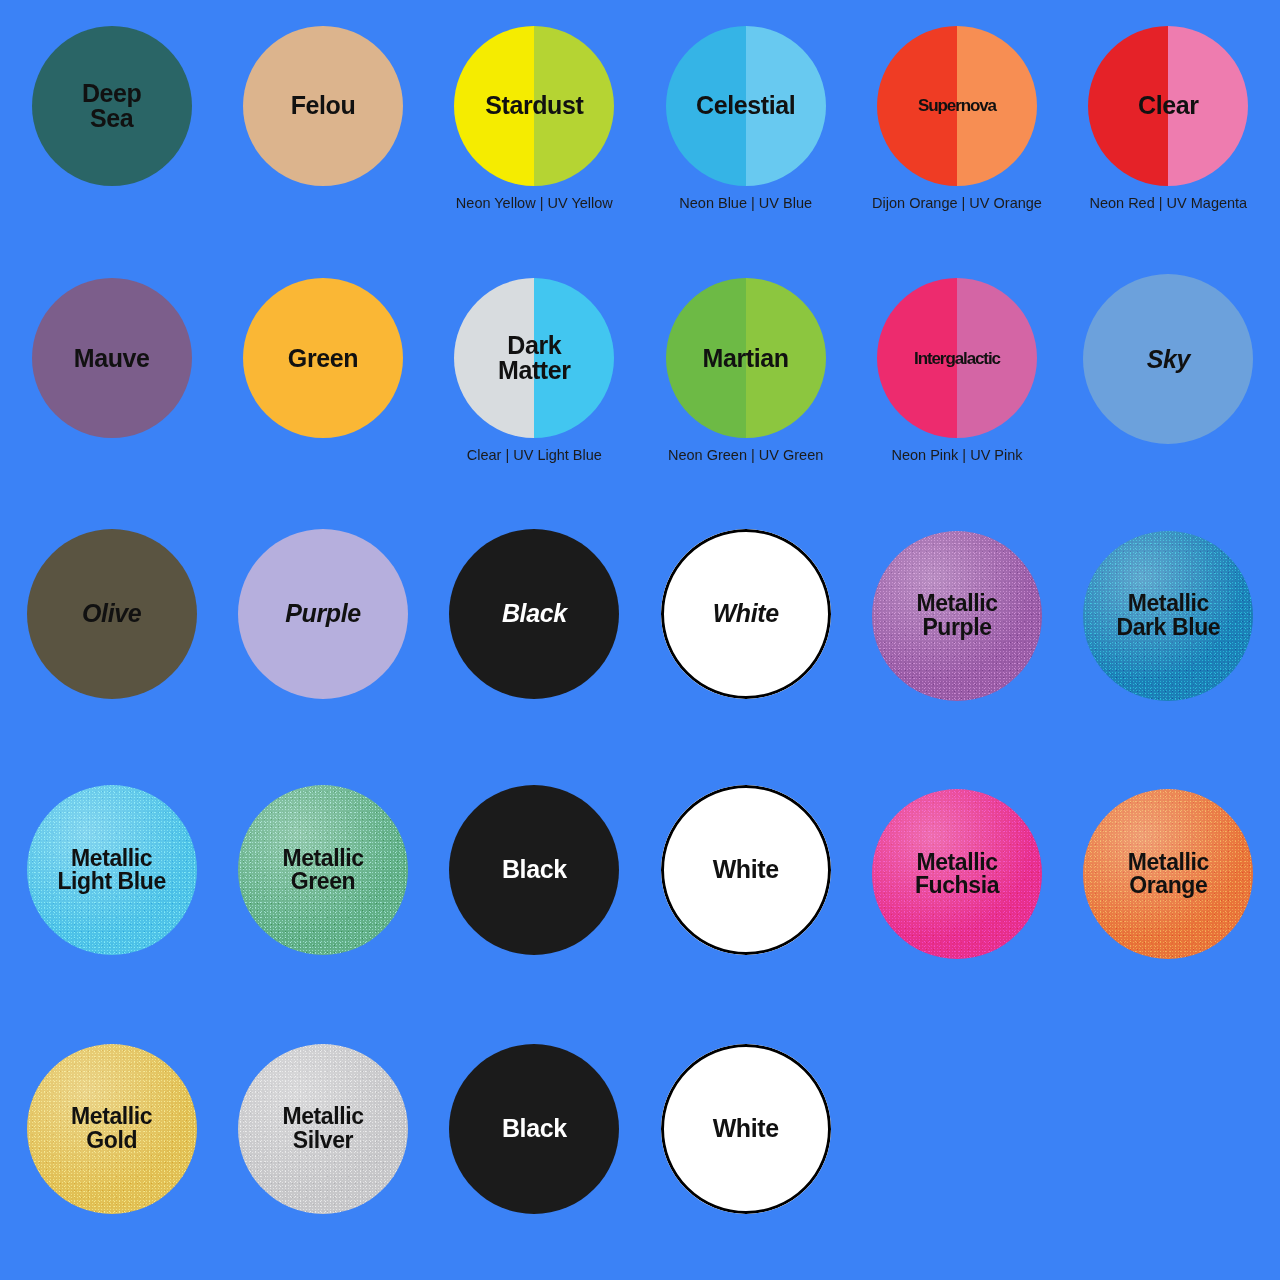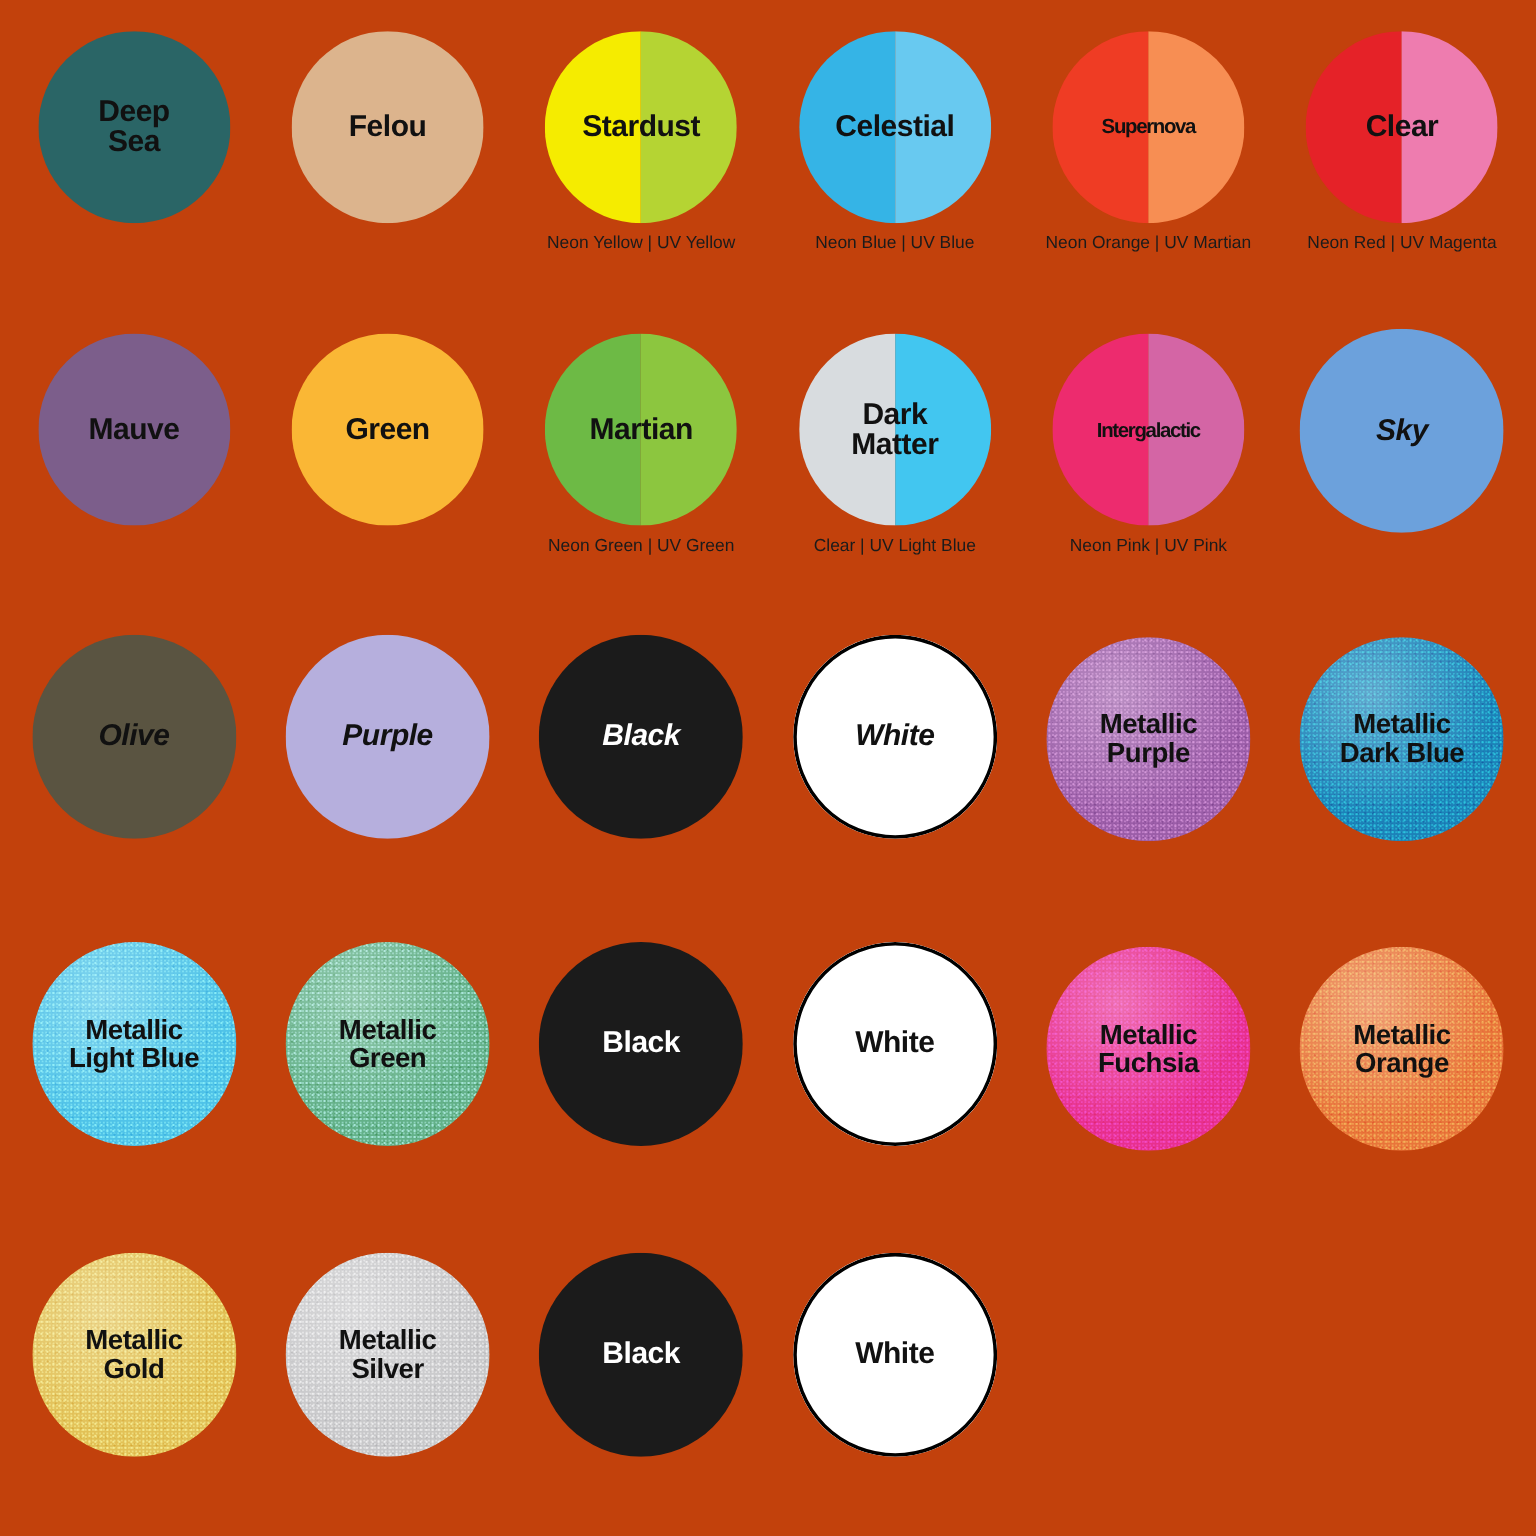--- a/index.html
+++ b/index.html
@@ -11,21 +11,21 @@
   body {
     width: 1280px;
     height: 1280px;
     font-family: "Liberation Sans", sans-serif;
     overflow: hidden;
   }
   .sheet {
     position: relative;
     width: 1280px;
     height: 1280px;
-    background: #c2410c;
+    background: #3b82f6;
   }
   .grid {
     display: grid;
     grid-template-columns: repeat(6, 1fr);
     grid-template-rows: repeat(5, 1fr);
     width: 1280px;
     height: 1280px;
     box-sizing: border-box;
     padding: 4px 6px 4px 6px;
   }
@@ -168,21 +168,21 @@
       </div>
       <div class="caption">Neon Blue | UV Blue</div>
     </div>
 
     <div class="cell r1">
       <div class="swatch">
         <div class="half-left" style="background:#EF3C24"></div>
         <div class="half-right" style="background:#F78E53"></div>
         <div class="label tight">Supernova</div>
       </div>
-      <div class="caption">Neon Orange | UV Martian</div>
+      <div class="caption">Dijon Orange | UV Orange</div>
     </div>
 
     <div class="cell r1">
       <div class="swatch">
         <div class="half-left" style="background:#E52228"></div>
         <div class="half-right" style="background:#EE7CAF"></div>
         <div class="label">Clear</div>
       </div>
       <div class="caption">Neon Red | UV Magenta</div>
     </div>
@@ -194,41 +194,41 @@
       </div>
       <div class="caption hidden"></div>
     </div>
 
     <div class="cell r2">
       <div class="swatch">
         <div class="solid-fill" style="background:#FAB735"></div>
         <div class="label">Green</div>
       </div>
       <div class="caption hidden"></div>
-    </div>
-
-    <div class="cell r2">
-      <div class="swatch">
-        <div class="half-left" style="background:#6DBA45"></div>
-        <div class="half-right" style="background:#8CC63F"></div>
-        <div class="label">Martian</div>
-      </div>
-      <div class="caption">Neon Green | UV Green</div>
     </div>
 
     <div class="cell r2">
       <div class="swatch">
         <div class="half-left" style="background:#D8DCDF"></div>
         <div class="half-right" style="background:#42C6F0"></div>
         <div class="label">Dark
 Matter</div>
       </div>
       <div class="caption">Clear | UV Light Blue</div>
     </div>
 
+    <div class="cell r2">
+      <div class="swatch">
+        <div class="half-left" style="background:#6DBA45"></div>
+        <div class="half-right" style="background:#8CC63F"></div>
+        <div class="label">Martian</div>
+      </div>
+      <div class="caption">Neon Green | UV Green</div>
+    </div>
+
 
     <div class="cell r2">
       <div class="swatch">
         <div class="half-left" style="background:#ED2B6E"></div>
         <div class="half-right" style="background:#D465A5"></div>
         <div class="label tight">Intergalactic</div>
       </div>
       <div class="caption">Neon Pink | UV Pink</div>
     </div>
 

